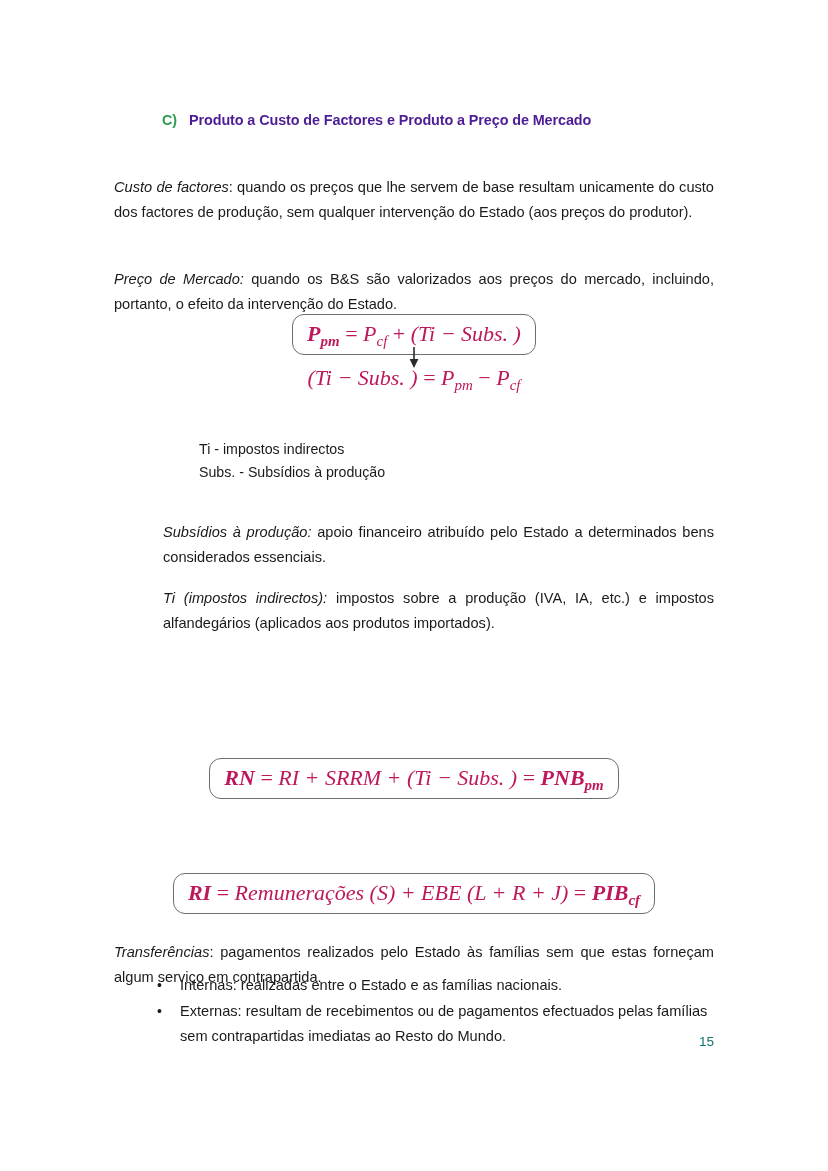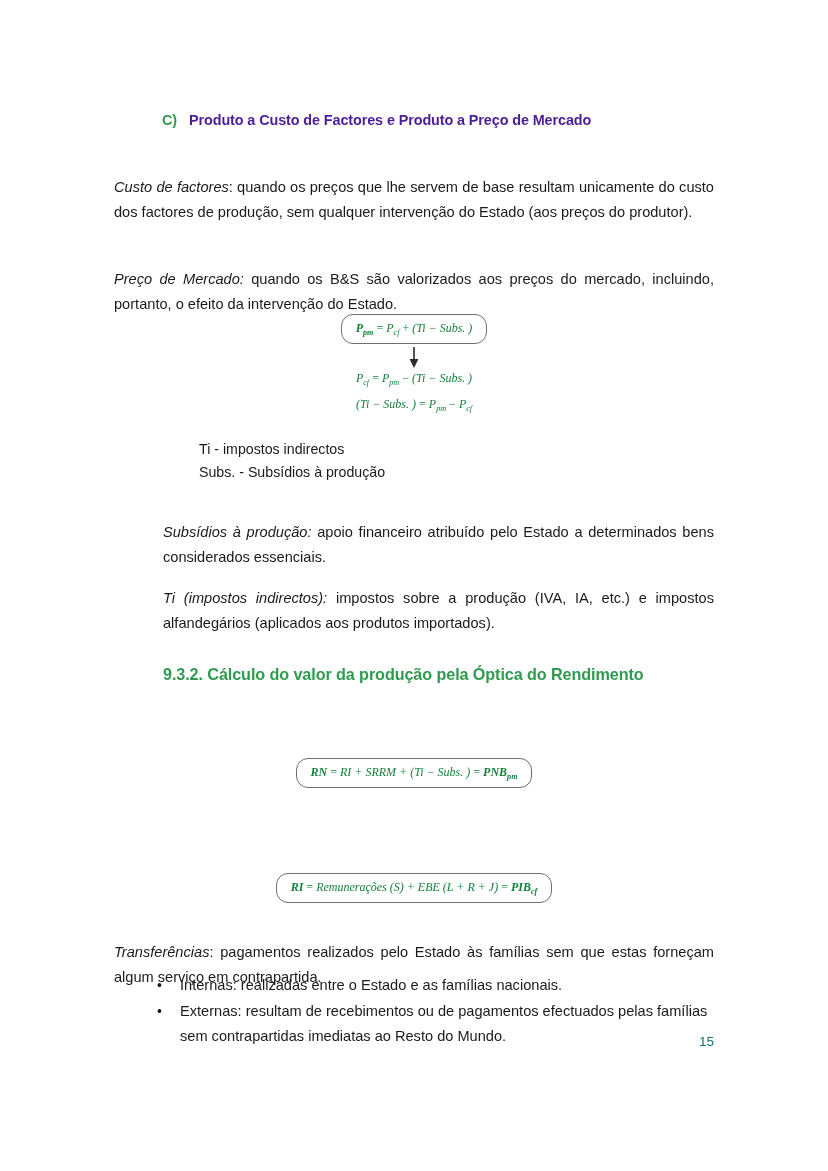--- a/index.html
+++ b/index.html
@@ -105,22 +105,22 @@
   
   .formula-area {
     position: absolute;
     left: 0;
     width: 600px;
     text-align: center;
   }
   .formula {
     font-family: "Liberation Serif", serif;
     font-style: italic;
-    font-size: 12px;
-    color: #15803d;
+    font-size: 22px;
+    color: #be185d;
     white-space: nowrap;
   }
   .formula .bold {
     font-weight: bold;
   }
   .formula .up {
     font-style: normal;
   }
   .formula sub {
     font-size: 0.68em;
@@ -210,34 +210,32 @@
     </div>
 
     <div class="arrow-wrap">
       <svg width="14" height="22" viewBox="0 0 14 22" aria-hidden="true">
         <line x1="7" y1="0" x2="7" y2="13" stroke="#2b2b2b" stroke-width="1.6"></line>
         <polygon points="7,21 2.6,12 11.4,12" fill="#2b2b2b"></polygon>
       </svg>
     </div>
 
     <div class="formula-area" id="fx-derived">
-      <span class="formula"><span>P</span><sub>cf</sub><span class="up"> = </span><span>P</span><sub>pm</sub><span class="up"> − </span><span>(Ti − Subs. )</span></span>
       <span class="formula"><span>(Ti − Subs. )</span><span class="up"> = </span><span>P</span><sub>pm</sub><span class="up"> − </span><span>P</span><sub>cf</sub></span>
     </div>
 
     <div class="deflist">
       <div><b>Ti</b><span> - impostos indirectos</span></div>
       <div><b>Subs</b><span>. - Subsídios à produção</span></div>
     </div>
 
     <p class="para" id="p-subsidios"><span class="bi">Subsídios à produção:</span><span> apoio financeiro atribuído pelo Estado a determinados bens considerados essenciais.</span></p>
 
     <p class="para" id="p-ti"><span class="bi">Ti (impostos indirectos):</span><span> impostos sobre a produção (IVA, IA, etc.) e impostos alfandegários (aplicados aos produtos importados).</span></p>
 
-    <div class="section-heading">9.3.2. Cálculo do valor da produção pela Óptica do Rendimento</div>
 
 
     <div class="formula-area" id="fx-rn">
       <span class="formula boxed"><span class="bold">RN</span><span class="up"> = </span><span>RI + SRRM + (Ti − Subs. )</span><span class="up"> = </span><span class="bold">PNB</span><sub class="bold">pm</sub></span>
     </div>
 
 
     <div class="formula-area" id="fx-ri">
       <span class="formula boxed"><span class="bold">RI</span><span class="up"> = </span><span>Remunerações (S) +  EBE (L + R + J)</span><span class="up"> = </span><span class="bold">PIB</span><sub class="bold">cf</sub></span>
     </div>

